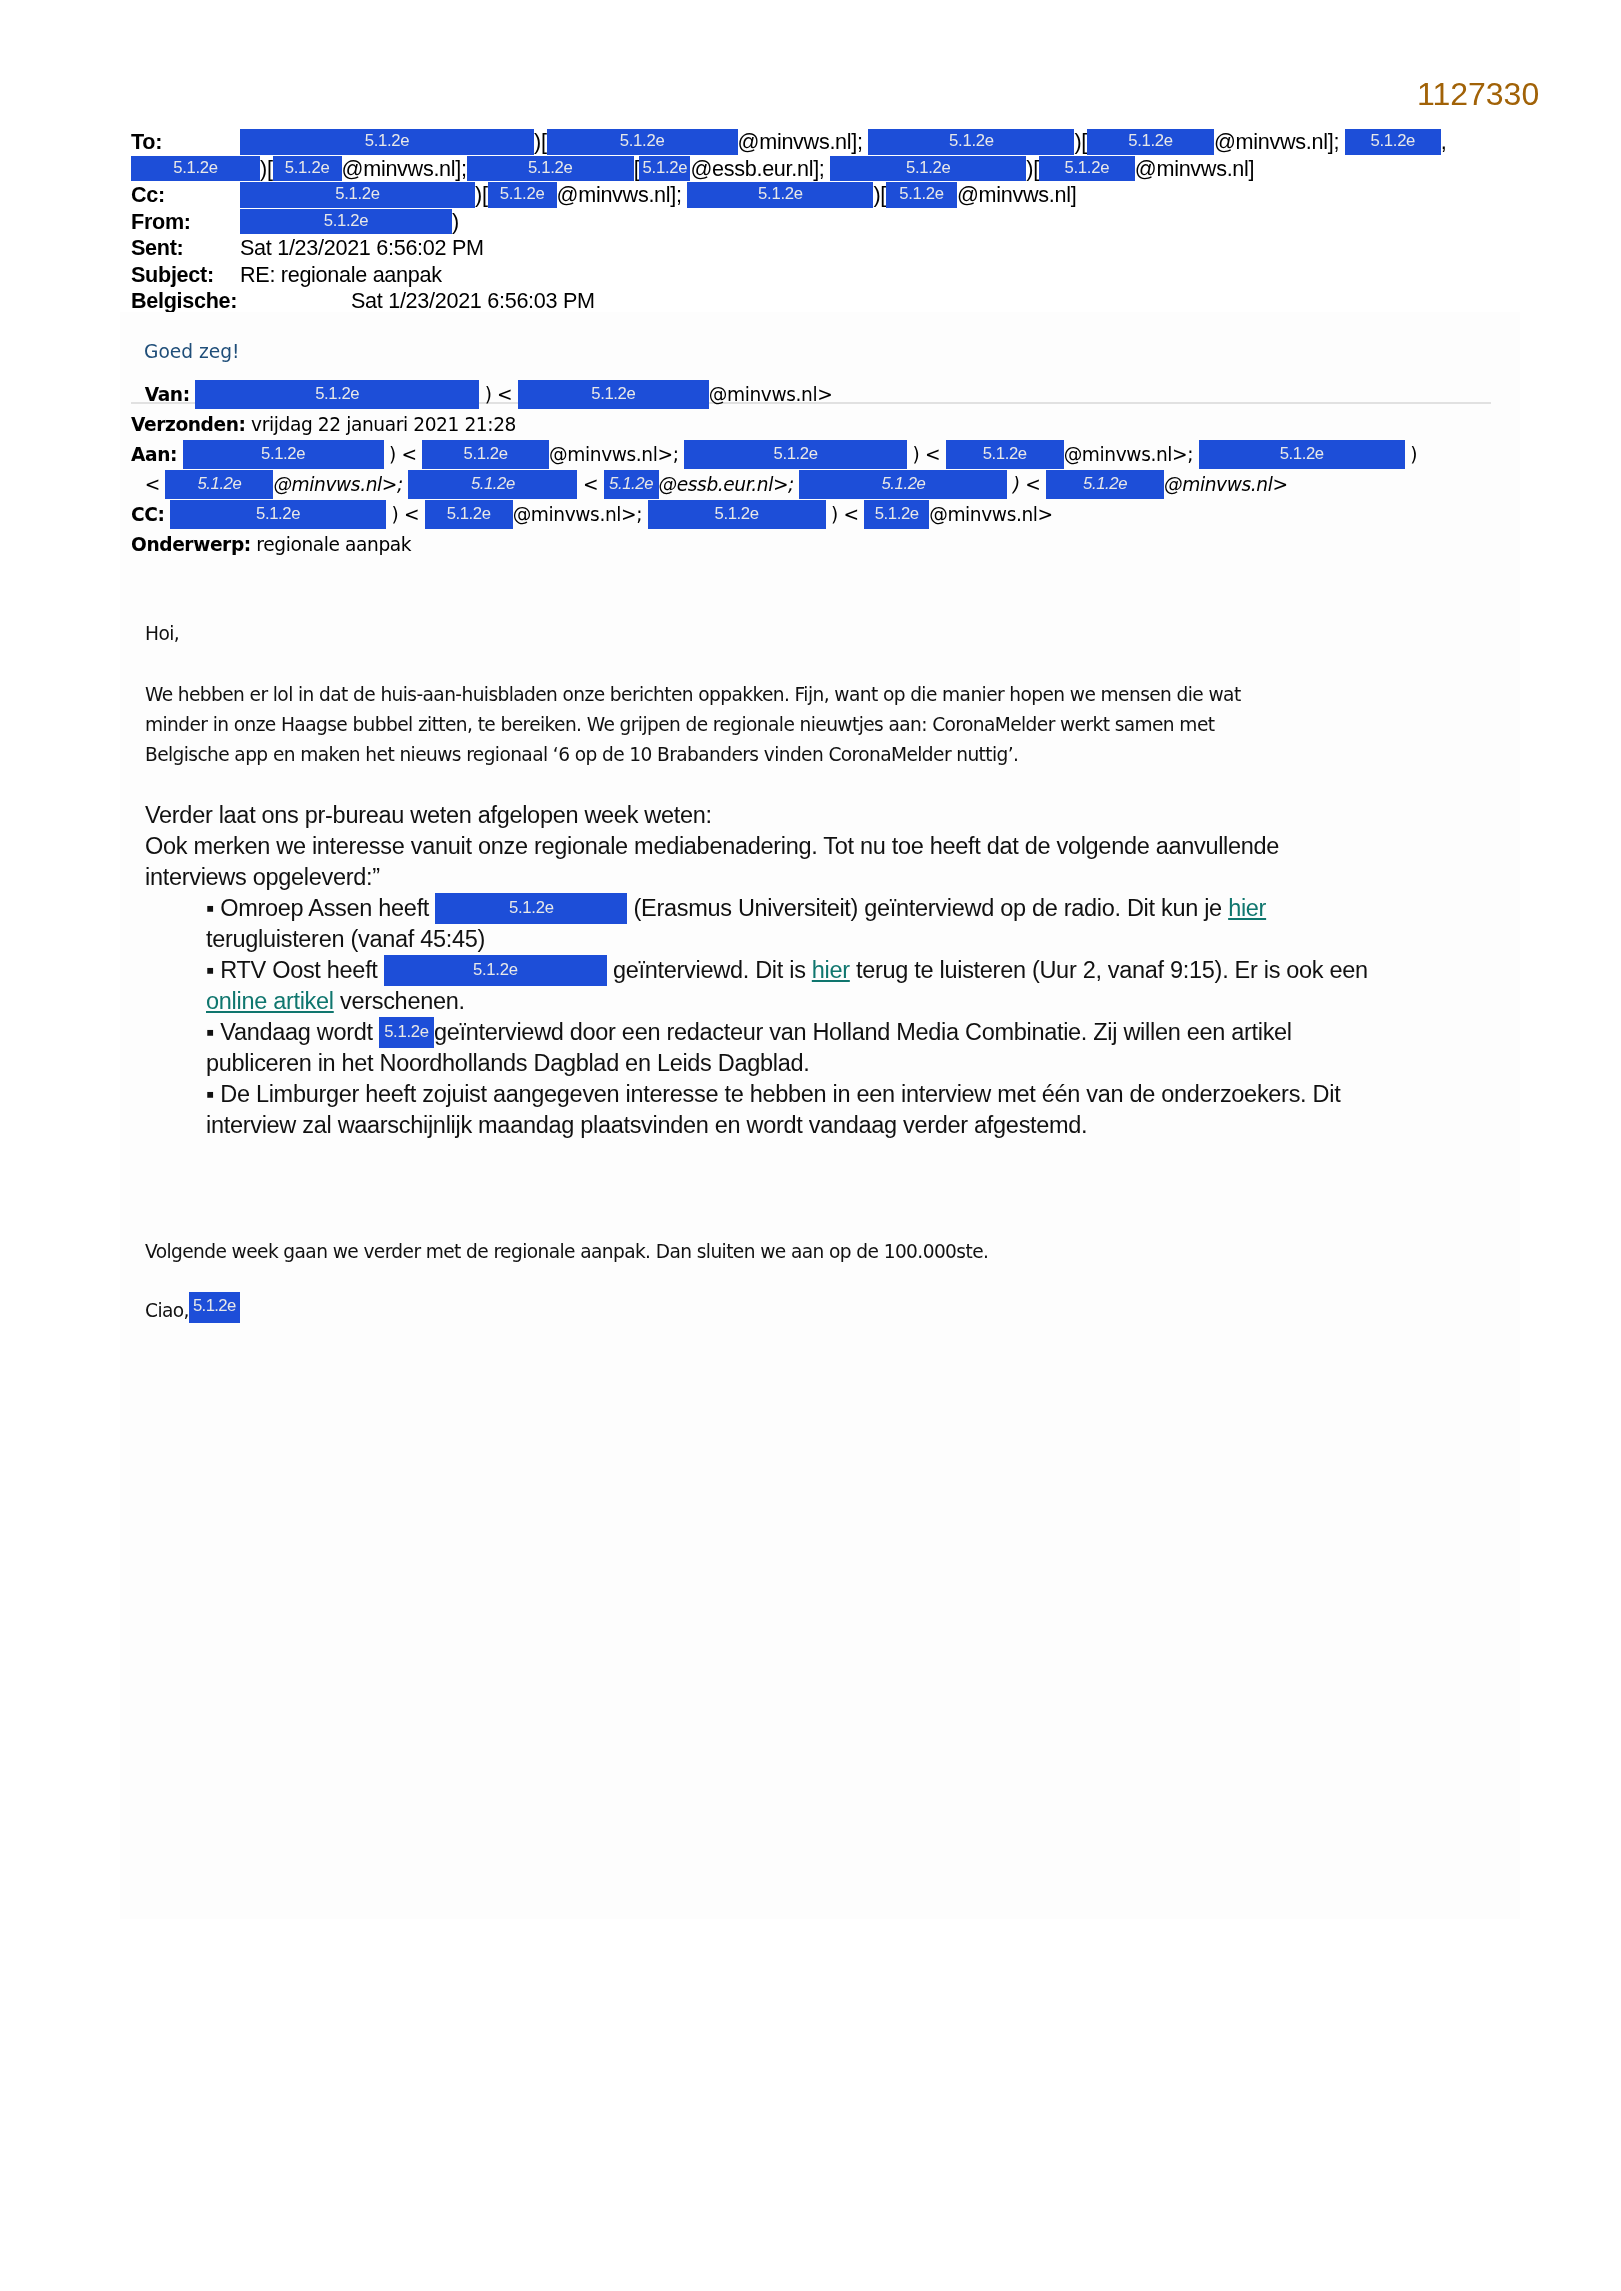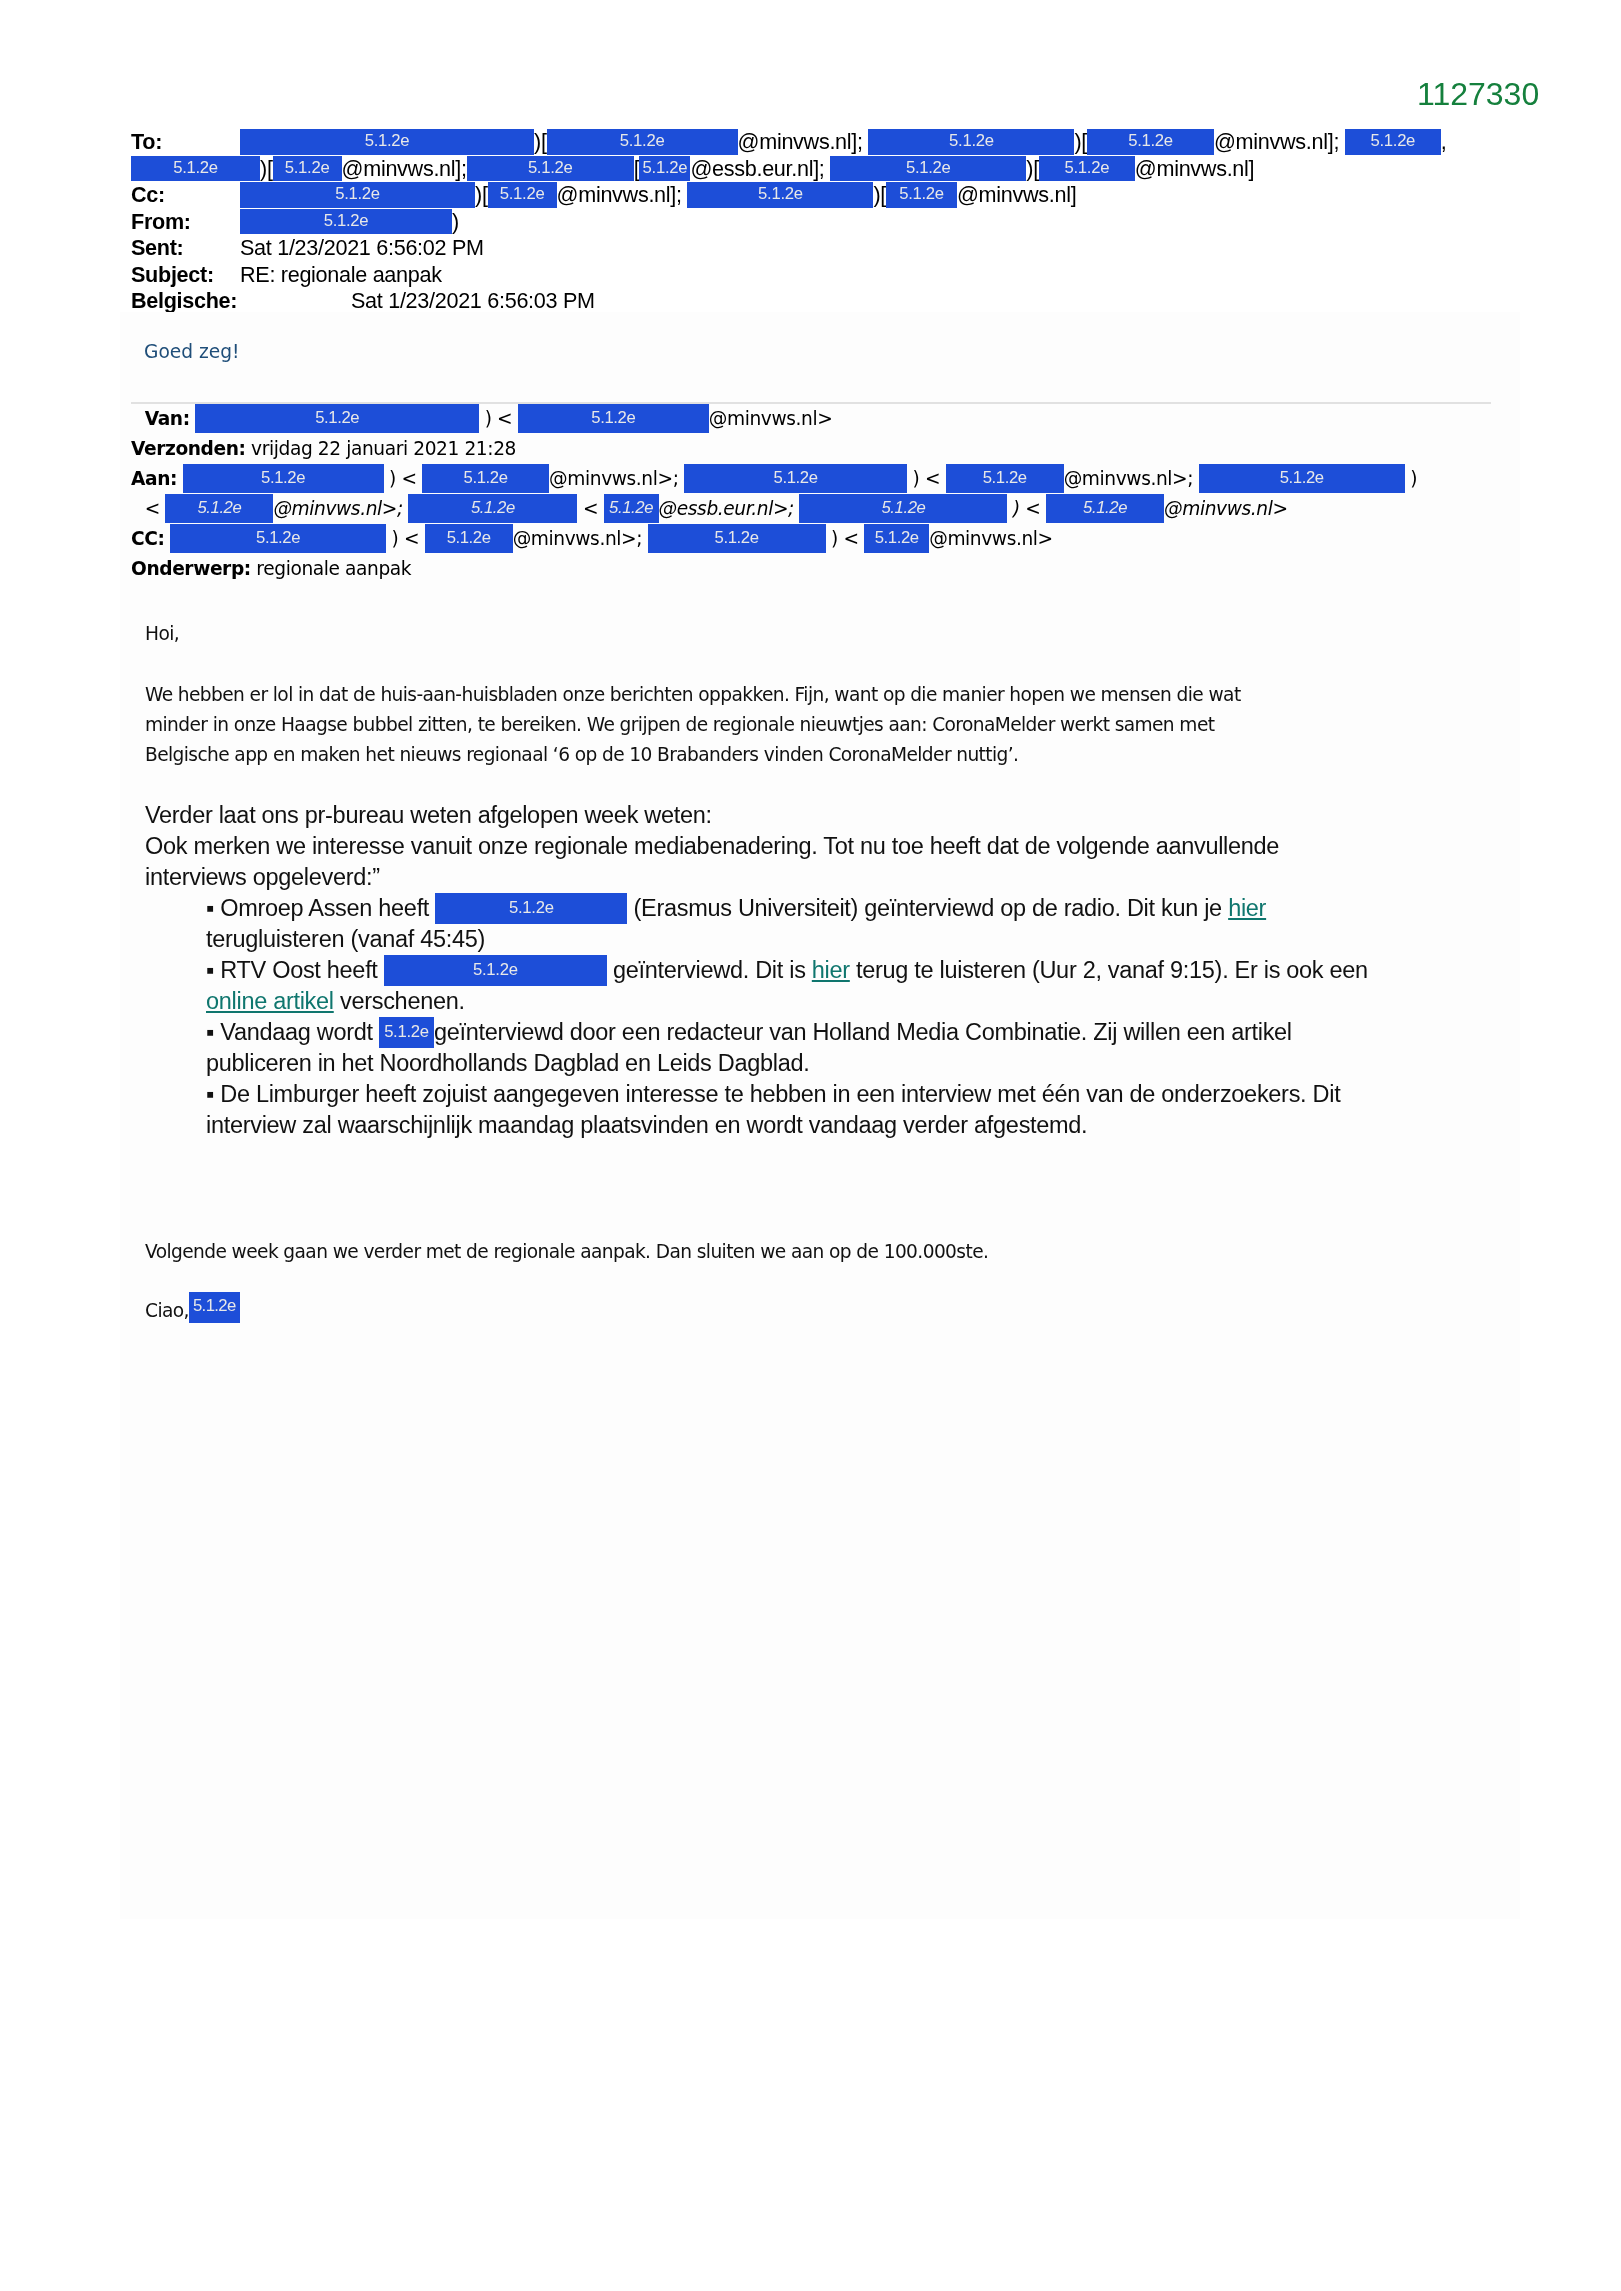--- a/index.html
+++ b/index.html
@@ -1,37 +1,37 @@
 <!DOCTYPE html>
 <html><head>
 <meta charset="utf-8">
 <style>
   * { box-sizing: border-box; margin: 0; padding: 0; }
   html, body { width: 1621px; height: 2292px; background: #ffffff; overflow: hidden; }
   body { position: relative; font-family: "Liberation Sans", sans-serif; color: #000; }
 
-  .doc-id { position: absolute; top: 76px; left: 1417px; font-size: 32px; font-family: "Liberation Sans", sans-serif; color: #15803d; }
+  .doc-id { position: absolute; top: 76px; left: 1417px; font-size: 32px; font-family: "Liberation Sans", sans-serif; color: #a16207; }
 
   .r { display: inline-block; background: #1d4ed8; color: #e8e8e8; font-family: "Liberation Sans", sans-serif; font-size: 16.7px; text-align: center; vertical-align: top; line-height: 25.5px; height: 27.4px; }
 
   
   .hdr { position: absolute; left: 131px; top: 129px; font-family: "Liberation Sans", sans-serif; font-size: 21.6px; letter-spacing: -0.3px; }
   .hdr .row { position: relative; height: 26.5px; white-space: nowrap; line-height: 26.5px; }
   .hdr .lbl { position: absolute; left: 0; font-weight: bold; }
   .hdr .val { position: absolute; left: 109px; }
   .hdr .r { line-height: 23.5px; height: 25.5px; font-size: 16.7px; }
 
   
   .panel { position: absolute; left: 120px; top: 312px; width: 1400px; height: 1607px; background: #fdfdfd; }
 
   .goed { position: absolute; left: 144px; top: 341px; font-family: "DejaVu Sans", sans-serif; font-size: 18.6px; color: #1f4e79; }
 
   .divider { position: absolute; left: 131px; top: 402px; width: 1360px; height: 2px; background: #e1e1e1; }
 
-  .fwd { position: absolute; left: 131px; top: 404px; font-family: "DejaVu Sans", sans-serif; font-size: 18.6px; letter-spacing: -0.4px; }
+  .fwd { position: absolute; left: 131px; top: 380px; font-family: "DejaVu Sans", sans-serif; font-size: 18.6px; letter-spacing: -0.4px; }
   .fwd .row { height: 30px; line-height: 30px; white-space: nowrap; }
   .fwd b { font-weight: bold; }
   .fwd .r { height: 29px; line-height: 27.4px; font-size: 16.7px; }
 
   .body-calibri { position: absolute; left: 145px; font-family: "DejaVu Sans", sans-serif; font-size: 18.6px; letter-spacing: -0.6px; line-height: 30px; color: #111; }
 
   .quote { position: absolute; left: 145px; top: 800px; width: 1353px; font-family: "Liberation Sans", sans-serif; font-size: 23.5px; line-height: 31px; color: #111; letter-spacing: -0.3px; }
   .quote .ind { padding-left: 61px; }
   .quote .ind2 { padding-left: 61px; }
   .quote .r { height: 31px; line-height: 29px; font-size: 16.7px; }

